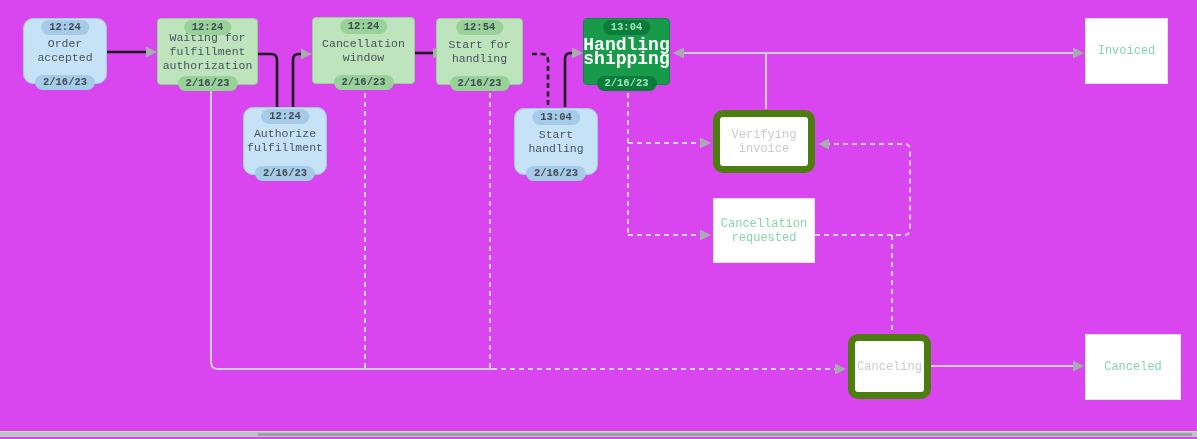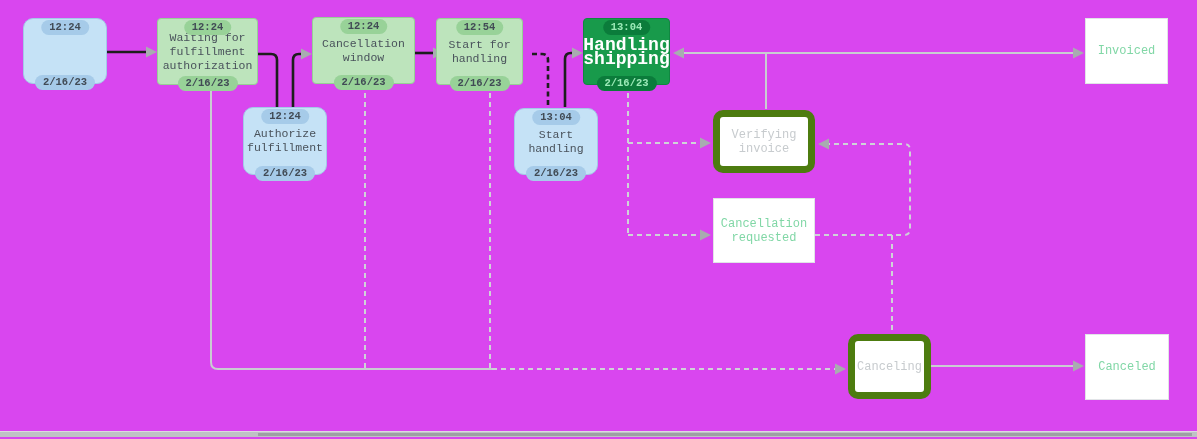--- a/index.html
+++ b/index.html
@@ -85,20 +85,21 @@
       <polygon points="700,137.5 711,143 700,148.5"></polygon>
       <polygon points="829,138.5 818,144 829,149.5"></polygon>
       <polygon points="700,229.5 711,235 700,240.5"></polygon>
       <polygon points="835,363.5 846,369 835,374.5"></polygon>
       <polygon points="1073,360.5 1084,366 1073,371.5"></polygon>
     </g>
   </svg>
 
   <div class="node blue" style="left:23px;top:18px;width:84px;height:66px">
     <span class="badge badge-top">12:24</span>
+    <span class="label">Order accepted</span>
     <span class="badge badge-bottom">2/16/23</span>
   </div>
 
   <div class="node green" style="left:157px;top:18px;width:101px;height:67px">
     <span class="badge badge-top">12:24</span>
     <span class="label">Waiting for fulfillment authorization</span>
     <span class="badge badge-bottom">2/16/23</span>
   </div>
 
   <div class="node blue" style="left:243px;top:107px;width:84px;height:68px">
@@ -140,21 +141,21 @@
   </div>
 
   <div class="node ghost-square" style="left:1085px;top:18px;width:83px;height:66px">
     <span class="label ghost-green">Invoiced</span>
   </div>
 
   <div class="node ghost-round" style="left:848px;top:334px;width:83px;height:65px">
     <span class="label ghost-gray">Canceling</span>
   </div>
 
-  <div class="node ghost-square" style="left:1085px;top:334px;width:84px;height:66px">
+  <div class="node ghost-square" style="left:1085px;top:334px;width:96px;height:66px">
     <span class="label ghost-green">Canceled</span>
   </div>
 
   <div class="right-border"></div>
 
   <div class="scrollbar">
     <div class="scroll-thumb"></div>
   </div>
 
 </div>

